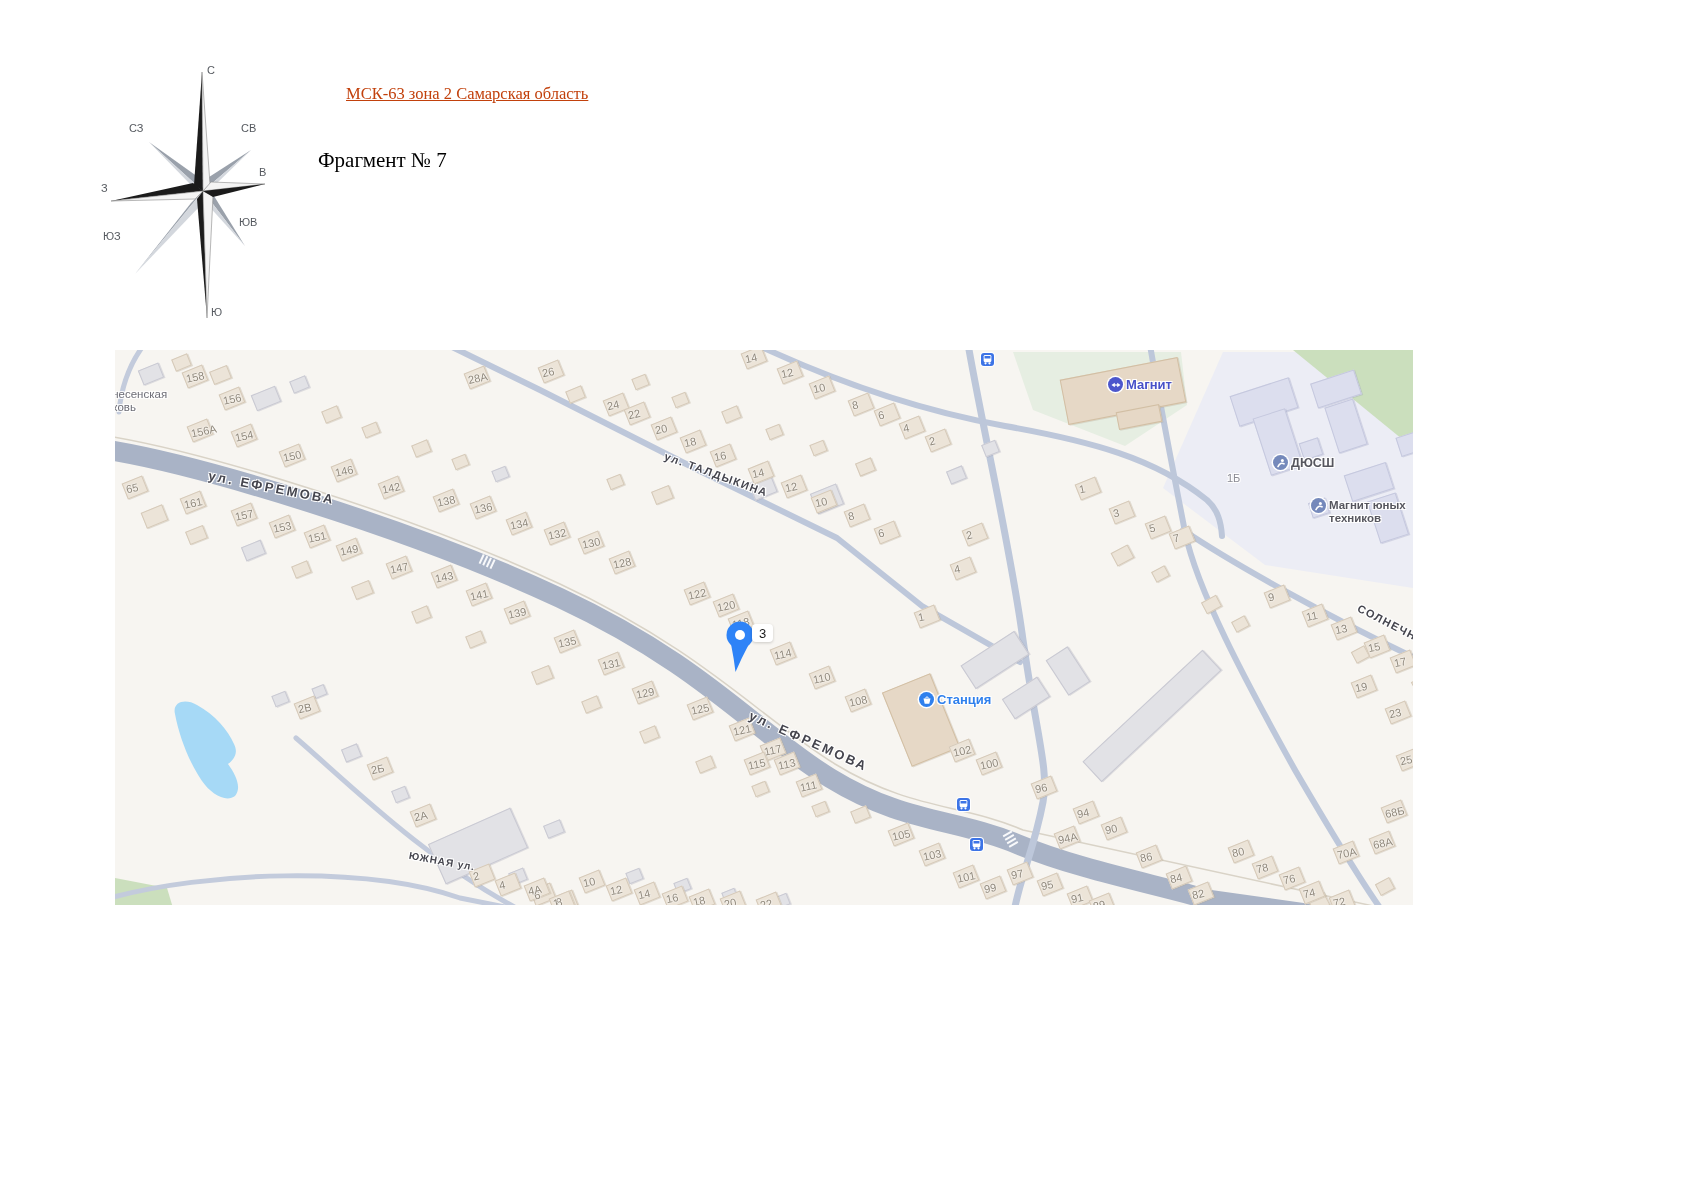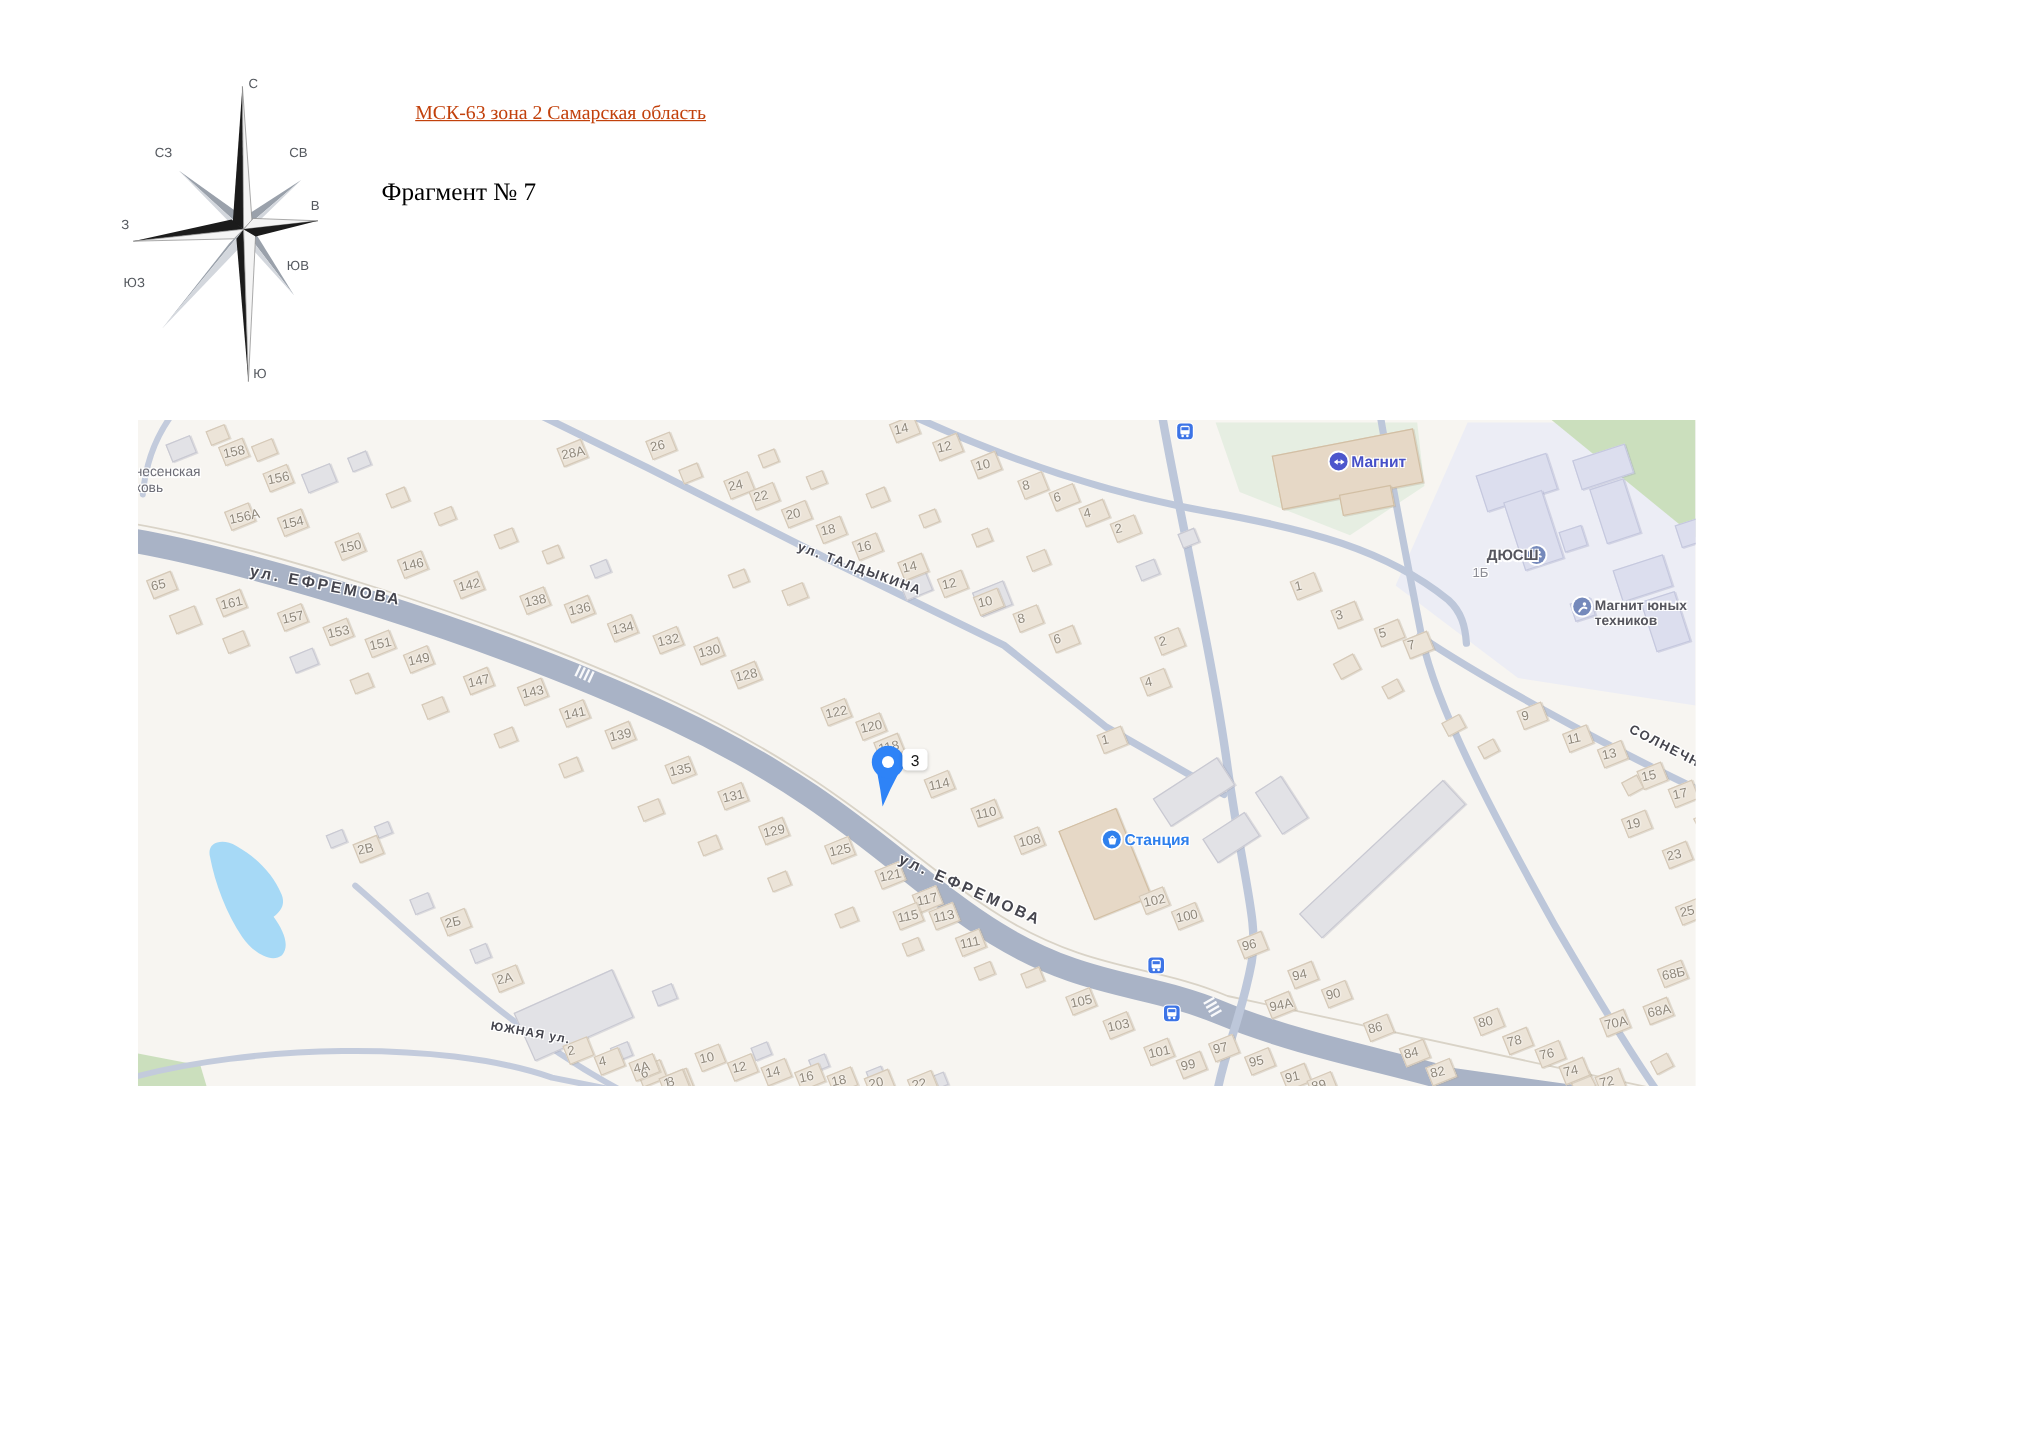--- a/index.html
+++ b/index.html
@@ -431,21 +431,21 @@
           <rect x="3" y="4.4" width="4" height="1.2" fill="#fff"></rect>
         </svg>
       </div>
       <div class="poi-label" style="left: 1011px; top: 28px; color: rgb(71, 80, 200); font-size: 13px;">Магнит</div>
       <div class="poi-icon" style="left: 1158px; top: 105px; width: 15px; height: 15px; background: rgb(117, 137, 187);">
         <svg width="10" height="10" viewBox="0 0 10 10">
           <circle cx="6.4" cy="2.4" r="1.5" fill="#fff"></circle>
           <path d="M2,8.6 Q4.4,3.8 8,5.8" fill="none" stroke="#fff" stroke-width="1.6" stroke-linecap="round"></path>
         </svg>
       </div>
-      <div class="poi-label" style="left: 1124px; top: 106px; color: rgb(86, 86, 94); font-size: 12.5px;">ДЮСШ</div>
+      <div class="poi-label" style="left: 1176px; top: 106px; color: rgb(86, 86, 94); font-size: 12.5px;">ДЮСШ</div>
       <div class="poi-icon" style="left: 1196px; top: 148px; width: 15px; height: 15px; background: rgb(117, 137, 187);">
         <svg width="10" height="10" viewBox="0 0 10 10">
           <circle cx="6.4" cy="2.4" r="1.5" fill="#fff"></circle>
           <path d="M2,8.6 Q4.4,3.8 8,5.8" fill="none" stroke="#fff" stroke-width="1.6" stroke-linecap="round"></path>
         </svg>
       </div>
       <div class="poi-label" style="left: 1214px; top: 149px; color: rgb(86, 86, 94); font-size: 11.5px;">Магнит юных
 техников</div>
       <div class="poi-icon" style="left: 804px; top: 342px; width: 15px; height: 15px; background: rgb(47, 128, 237);">
         <svg width="10" height="10" viewBox="0 0 10 10">

